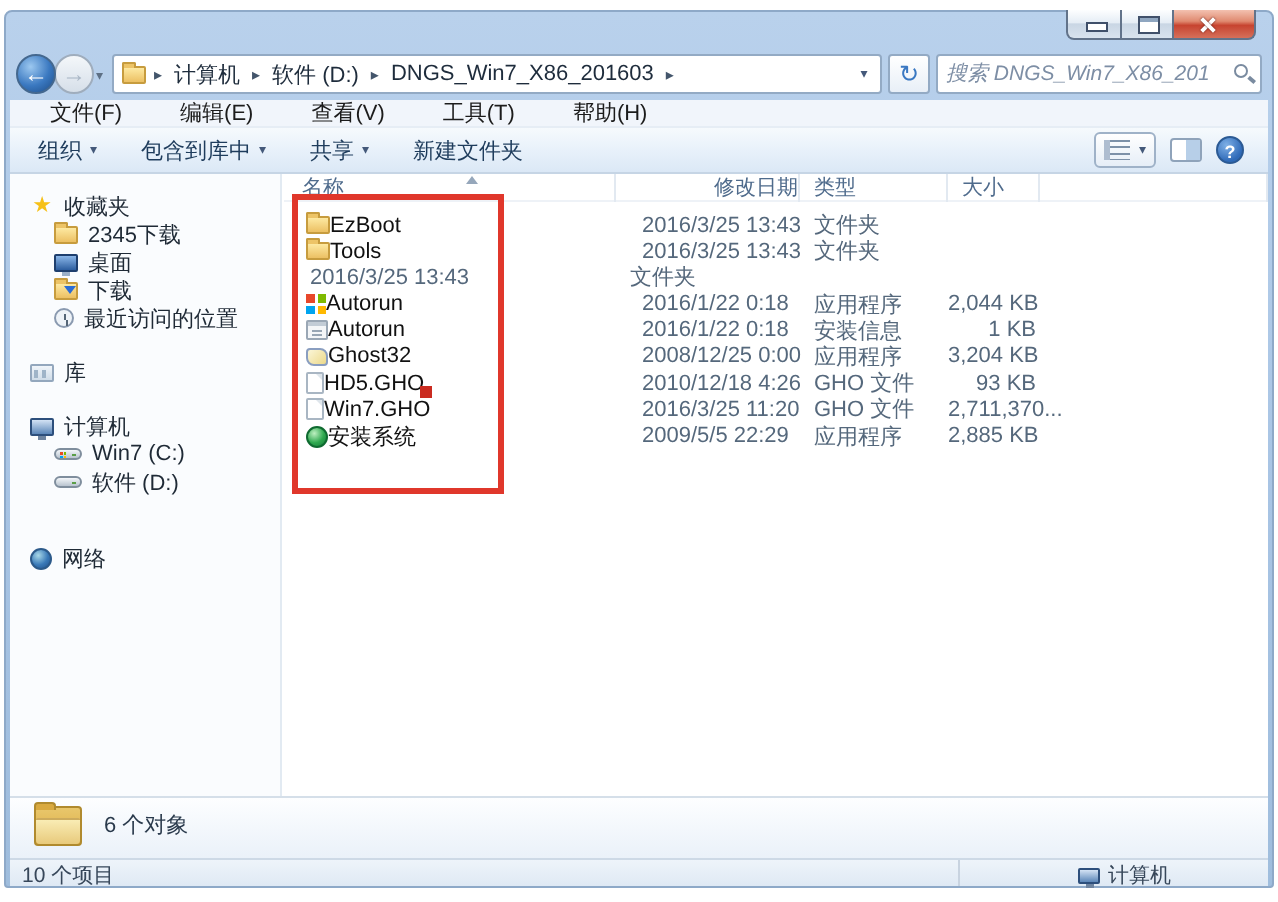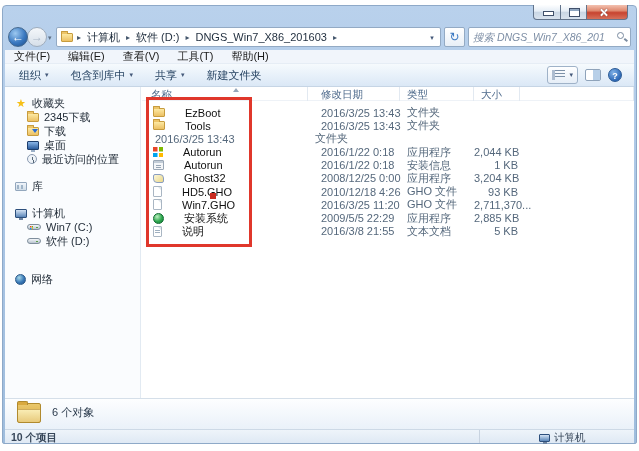--- a/index.html
+++ b/index.html
@@ -52,21 +52,21 @@
     font-family:"Liberation Sans", sans-serif; font-size:10.5px; padding:0 4px; color:#333; background:transparent; }
   .search-box input::placeholder { font-style:italic; color:#7d8ea5; }
   .search-glyph { position:absolute; right:6px; top:4px; width:7px; height:7px; border:1.5px solid #7a8ba0;
     border-radius:50%; }
   .search-glyph::after { content:""; position:absolute; left:6px; top:6px; width:4px; height:1.5px;
     background:#7a8ba0; transform:rotate(40deg); }
 
   
   .menubar { position:absolute; left:2px; right:2px; top:44px; height:14px; background:#f1f5fb;
     display:flex; align-items:center; font-size:11px; color:#1c1c1c; border-bottom:1px solid #e6edf5; }
-  .menu-item { padding:0 9px; }
+  .menu-item { padding:0 9px;margin-left:11px; }
 
   
   .toolbar { position:absolute; left:2px; right:2px; top:58px; height:23px;
     background:linear-gradient(180deg,#f6fafd,#e8f1fa 50%,#dbe8f6);
     border-bottom:1px solid #c6d5e5; display:flex; align-items:center; font-size:11px; color:#1e3c5c; }
   .tb-btn { display:flex; align-items:center; gap:4px; padding:0 8px; margin-left:6px; }
   .tb-caret { font-size:7px; color:#44597a; }
   .tb-right { margin-left:auto; display:flex; align-items:center; gap:7px; padding-right:12px; }
   .btn-views { display:flex; align-items:center; background:linear-gradient(180deg,#fff,#e6eef7);
     border:1px solid #9fb2c8; border-radius:3px; height:18px; padding:0 4px; gap:4px; }
@@ -87,30 +87,30 @@
   .side-item.child { padding-left:22px; }
   .side-gap { height:13px; }
   .side-gap.small { height:11px; }
 
   
   .files { position:absolute; left:137px; right:0; top:0; bottom:0; font-size:11px; }
   .fl-head { display:grid; grid-template-columns:166px 92px 74px 46px 1fr; height:14px;
     color:#4f6b8c; font-size:10.5px; border-bottom:1px solid #eef2f7; }
   .fl-head > div { position:relative; border-right:1px solid #e2e9f1; line-height:14px; }
   .h-name { padding-left:9px; }
-  .h-date { padding-left:13px; }
+  .h-date { padding-left:13px;text-align:right; }
   .h-type { padding-left:7px; }
   .h-size { padding-left:7px; }
   .sort-arrow { position:absolute; left:91px; top:1px; width:0; height:0;
     border-left:3.5px solid transparent; border-right:3.5px solid transparent;
     border-bottom:4px solid #96a7bb; }
   .fl-rows { position:absolute; left:0; right:0; top:18px; }
   .fl-row { display:grid; grid-template-columns:166px 92px 74px 46px 1fr; height:13.2px;
     align-items:center; }
-  .c-name { display:flex; align-items:center; gap:20px; padding-left:11px; color:#111; white-space:nowrap;text-align:center; }
+  .c-name { display:flex; align-items:center; gap:0; padding-left:11px; color:#111; white-space:nowrap;text-align:center; }
   .c-date, .c-type { color:#55687c; white-space:nowrap; }
   .c-date { padding-left:13px; }
   .c-type { padding-left:7px; }
   .c-size { color:#55687c; text-align:right; padding-right:2px; white-space:nowrap; }
 
   
   .ic { display:inline-block; position:relative; flex:none; }
   .ic-folder { width:12px; height:9px; background:linear-gradient(180deg,#fde9a2,#ecc063);
     border:1px solid #c79c3e; border-radius:1px; }
   .ic-folder::before { content:""; position:absolute; top:-3px; left:-1px; width:5px; height:2px;
@@ -174,21 +174,21 @@
   .big-folder::before { content:""; position:absolute; top:-3px; left:-1px; width:9px; height:3px;
     background:#d9a93f; border:1px solid #b08a2e; border-bottom:none; border-radius:2px 2px 0 0; }
   .big-folder::after { content:""; position:absolute; left:0; bottom:0; width:22px; height:12px;
     background:linear-gradient(180deg,#f9ecb4,#e8ca7c); border-top:1px solid #cdab5c; border-radius:1px 1px 2px 2px; }
   .details-text { position:absolute; left:47px; top:6px; }
 
   
   .statusbar { position:absolute; left:2px; right:2px; top:423px; height:14px;
     background:linear-gradient(180deg,#eef4fa,#dfe9f4); border-top:1px solid #cdd9e6;
     font-size:10.5px; color:#37475a; }
-  .sb-left { position:absolute; left:6px; top:1px;font-weight:bold; }
+  .sb-left { position:absolute; left:6px; top:1px; }
   .sb-sep { position:absolute; top:0; bottom:0; width:1px; background:#c8d3e0; }
   .sb-loc { position:absolute; left:534px; top:1px; display:flex; align-items:center; gap:4px; }
   .sb-loc .ic-computer { width:11px; height:8px; }
 </style>
 </head>
 <body>
 
 <div class="window">
 
   <div class="caption">
@@ -262,26 +262,26 @@
     <div class="sidebar">
       <div class="side-item">
         <span class="ic ic-star">★</span>
         <span>收藏夹</span>
       </div>
       <div class="side-item child">
         <span class="ic ic-folder"></span>
         <span>2345下载</span>
       </div>
       <div class="side-item child">
+        <span class="ic ic-desktop"></span>
+        <span>桌面</span>
+      </div>
+      <div class="side-item child">
         <span class="ic ic-folder ic-downloads"></span>
         <span>下载</span>
-      </div>
-      <div class="side-item child">
-        <span class="ic ic-desktop"></span>
-        <span>桌面</span>
       </div>
       <div class="side-item child">
         <span class="ic ic-recent"></span>
         <span>最近访问的位置</span>
       </div>
       <div class="side-gap"></div>
       <div class="side-item">
         <span class="ic ic-lib"></span>
         <span>库</span>
       </div>
@@ -395,30 +395,20 @@
         <div class="fl-row">
           <div class="c-name">
               <span class="ic ic-green"></span>
               <span>安装系统</span>
             </div>
           <div class="c-date">2009/5/5 22:29</div>
           <div class="c-type">应用程序</div>
           <div class="c-size">2,885 KB</div>
             <div></div>
         </div>
-        <div class="fl-row">
-          <div class="c-name">
-              <span class="ic ic-file ic-textdoc"></span>
-              <span>说明</span>
-            </div>
-          <div class="c-date">2016/3/8 21:55</div>
-          <div class="c-type">文本文档</div>
-          <div class="c-size">5 KB</div>
-            <div></div>
-        </div>
 
       </div>
     </div>
   </div>
 
   <div class="anno-rect"></div>
   <div class="anno-dot"></div>
 
   <div class="details">
     <div class="big-folder"></div>

